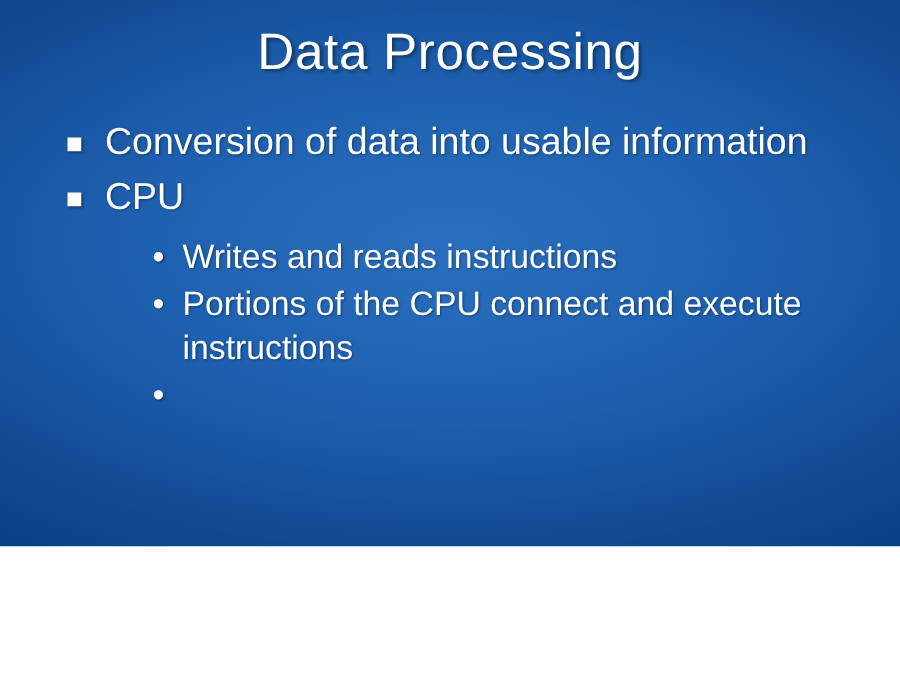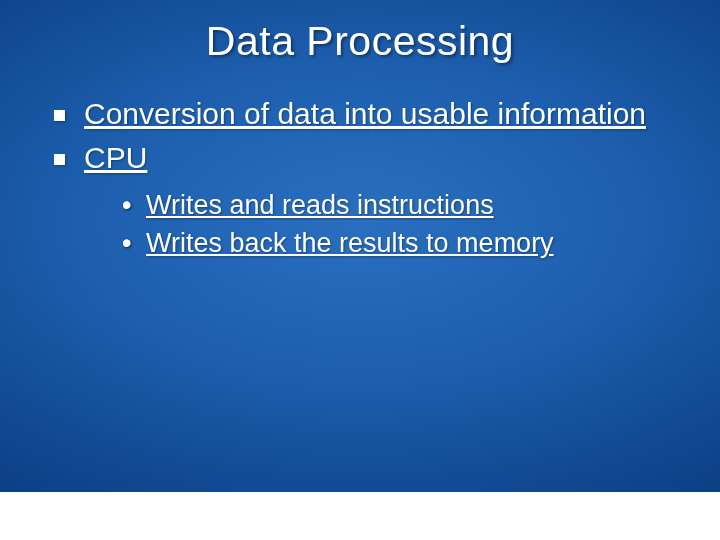--- a/index.html
+++ b/index.html
@@ -5,21 +5,21 @@
   html, body {
     margin: 0;
     padding: 0;
     width: 720px;
     height: 540px;
     overflow: hidden;
     font-family: Verdana, Geneva, sans-serif;
   }
   .slide {
     width: 720px;
-    height: 492px;
+    height: 437px;
     background: radial-gradient(ellipse 110% 90% at 50% 45%, #2a6fbf 0%, #1d5fae 35%, #10478f 65%, #083a7c 85%, #05336f 100%);
     color: #ffffff;
     position: relative;
     box-sizing: border-box;
   }
   .title {
     text-align: center;
     font-size: 41px;
     font-weight: 400;
     padding-top: 18px;
@@ -27,21 +27,20 @@
     font-family: Arial, Helvetica, sans-serif;
     text-shadow: 2px 2px 3px rgba(0,0,0,0.4);
   }
   .content {
     padding: 30px 40px 0 40px;
   }
   .level1 {
     list-style: none;
     padding: 0;
     margin: 0;
-    text-decoration: underline;
   }
   .level1 > li {
     position: relative;
     padding-left: 44px;
     font-size: 30px;
     line-height: 1.28;
     margin-bottom: 6px;
     text-shadow: 1px 1px 2px rgba(0,0,0,0.35);
   }
   .level1 > li::before {
@@ -88,22 +87,22 @@
         <ul class="level2">
           <li>
             <span class="bullet-dot">•</span>
           </li>
           <li>
             <span class="bullet-dot">•</span>
             <span>Writes and reads instructions</span>
           </li>
           <li>
             <span class="bullet-dot">•</span>
+            <span>Portions of the CPU connect and execute instructions</span>
           </li>
           <li>
             <span class="bullet-dot">•</span>
-            <span>Writes back the results to memory</span>
           </li>
         </ul>
       </li>
     </ul>
   </div>
 </div>
 
 </body></html>

